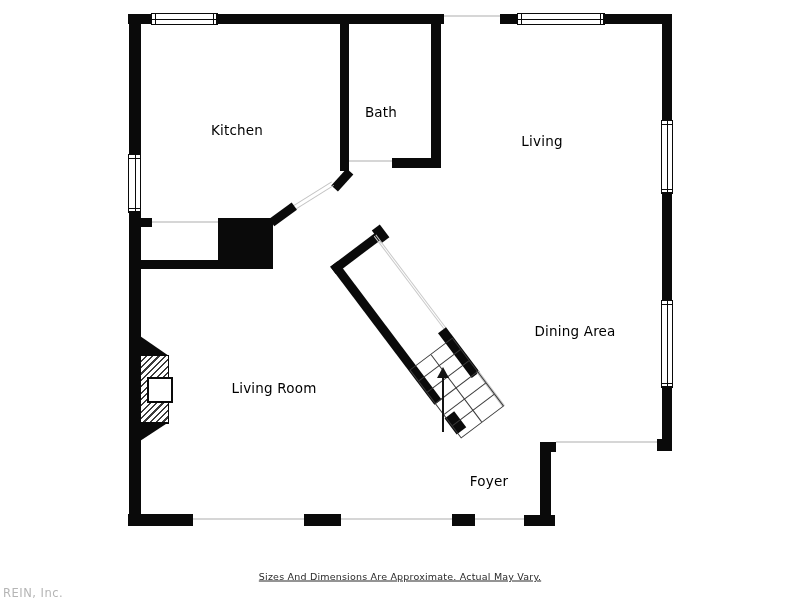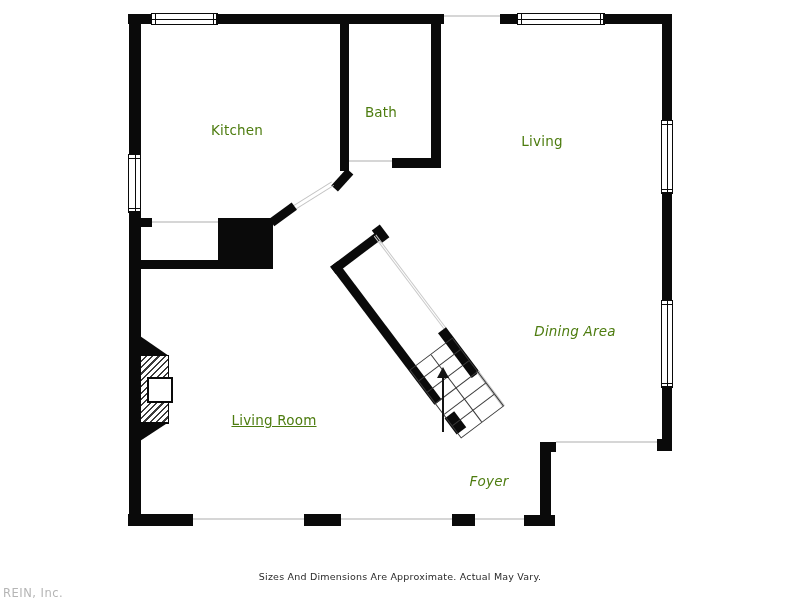--- a/index.html
+++ b/index.html
@@ -29,24 +29,24 @@
   .treads{position:absolute;left:130px;top:1px;width:86px;height:54px;border:1px solid #3a3a3a;box-sizing:border-box;}
   .treads::before{content:"";position:absolute;left:0;right:0;top:50%;height:1px;background:#3a3a3a;}
   .tread{position:absolute;top:0;bottom:0;width:1px;background:#3a3a3a;}
   .arrow-line{position:absolute;left:442px;top:378px;width:2px;height:54px;background:#141414;}
   .arrow-head{position:absolute;left:437px;top:367px;width:0;height:0;
     border-left:6px solid transparent;border-right:6px solid transparent;border-bottom:11px solid #141414;}
 
   
   .door-line{position:absolute;height:5px;border-top:1.5px solid #c3c3c3;border-bottom:1.5px solid #c3c3c3;box-sizing:border-box;background:transparent;}
 
-  .room-label{position:absolute;transform:translate(-50%,-50%);font-size:13.5px;color:#4d7c0f;
+  .room-label{position:absolute;transform:translate(-50%,-50%);font-size:13.5px;color:#000000;
     letter-spacing:.2px;white-space:nowrap;}
   #disclaimer{position:absolute;left:400px;top:576px;transform:translate(-50%,-50%);
-    font-size:9.5px;color:#2a2a2a;letter-spacing:.2px;white-space:nowrap;}
+    font-size:9.5px;color:#2a2a2a;letter-spacing:.2px;white-space:nowrap;text-decoration:underline;}
   #watermark{position:absolute;left:3px;top:586px;font-size:11.5px;color:#b5b5b5;letter-spacing:.5px;}
 </style>
 </head>
 <body>
 
 <div id="plan">
 
   <div class="wall" style="left:128px;top:14px;width:25px;height:10px;"></div>
   <div class="win win-h" style="left:151px;top:13px;width:67px;height:12px;"></div>
   <div class="wall" style="left:216px;top:14px;width:228px;height:10px;"></div>
@@ -114,20 +114,20 @@
       <div class="tread" style="left:55px;"></div>
       <div class="tread" style="left:69px;"></div>
     </div>
   </div>
   <div class="arrow-line"></div>
   <div class="arrow-head"></div>
 
   <div class="room-label" style="left:237px;top:130px;">Kitchen</div>
   <div class="room-label" style="left:381px;top:112px;">Bath</div>
   <div class="room-label" style="left:542px;top:141px;">Living</div>
-  <div class="room-label" style="left:575px;top:331px;font-style:italic;">Dining Area</div>
-  <div class="room-label" style="left:274px;top:420px;text-decoration:underline;">Living Room</div>
-  <div class="room-label" style="left:489px;top:481px;font-style:italic;">Foyer</div>
+  <div class="room-label" style="left:575px;top:331px;">Dining Area</div>
+  <div class="room-label" style="left:274px;top:388px;">Living Room</div>
+  <div class="room-label" style="left:489px;top:481px;">Foyer</div>
 
   <div id="disclaimer">Sizes And Dimensions Are Approximate. Actual May Vary.</div>
   <div id="watermark">REIN, Inc.</div>
 
 </div>
 
 </body></html>

